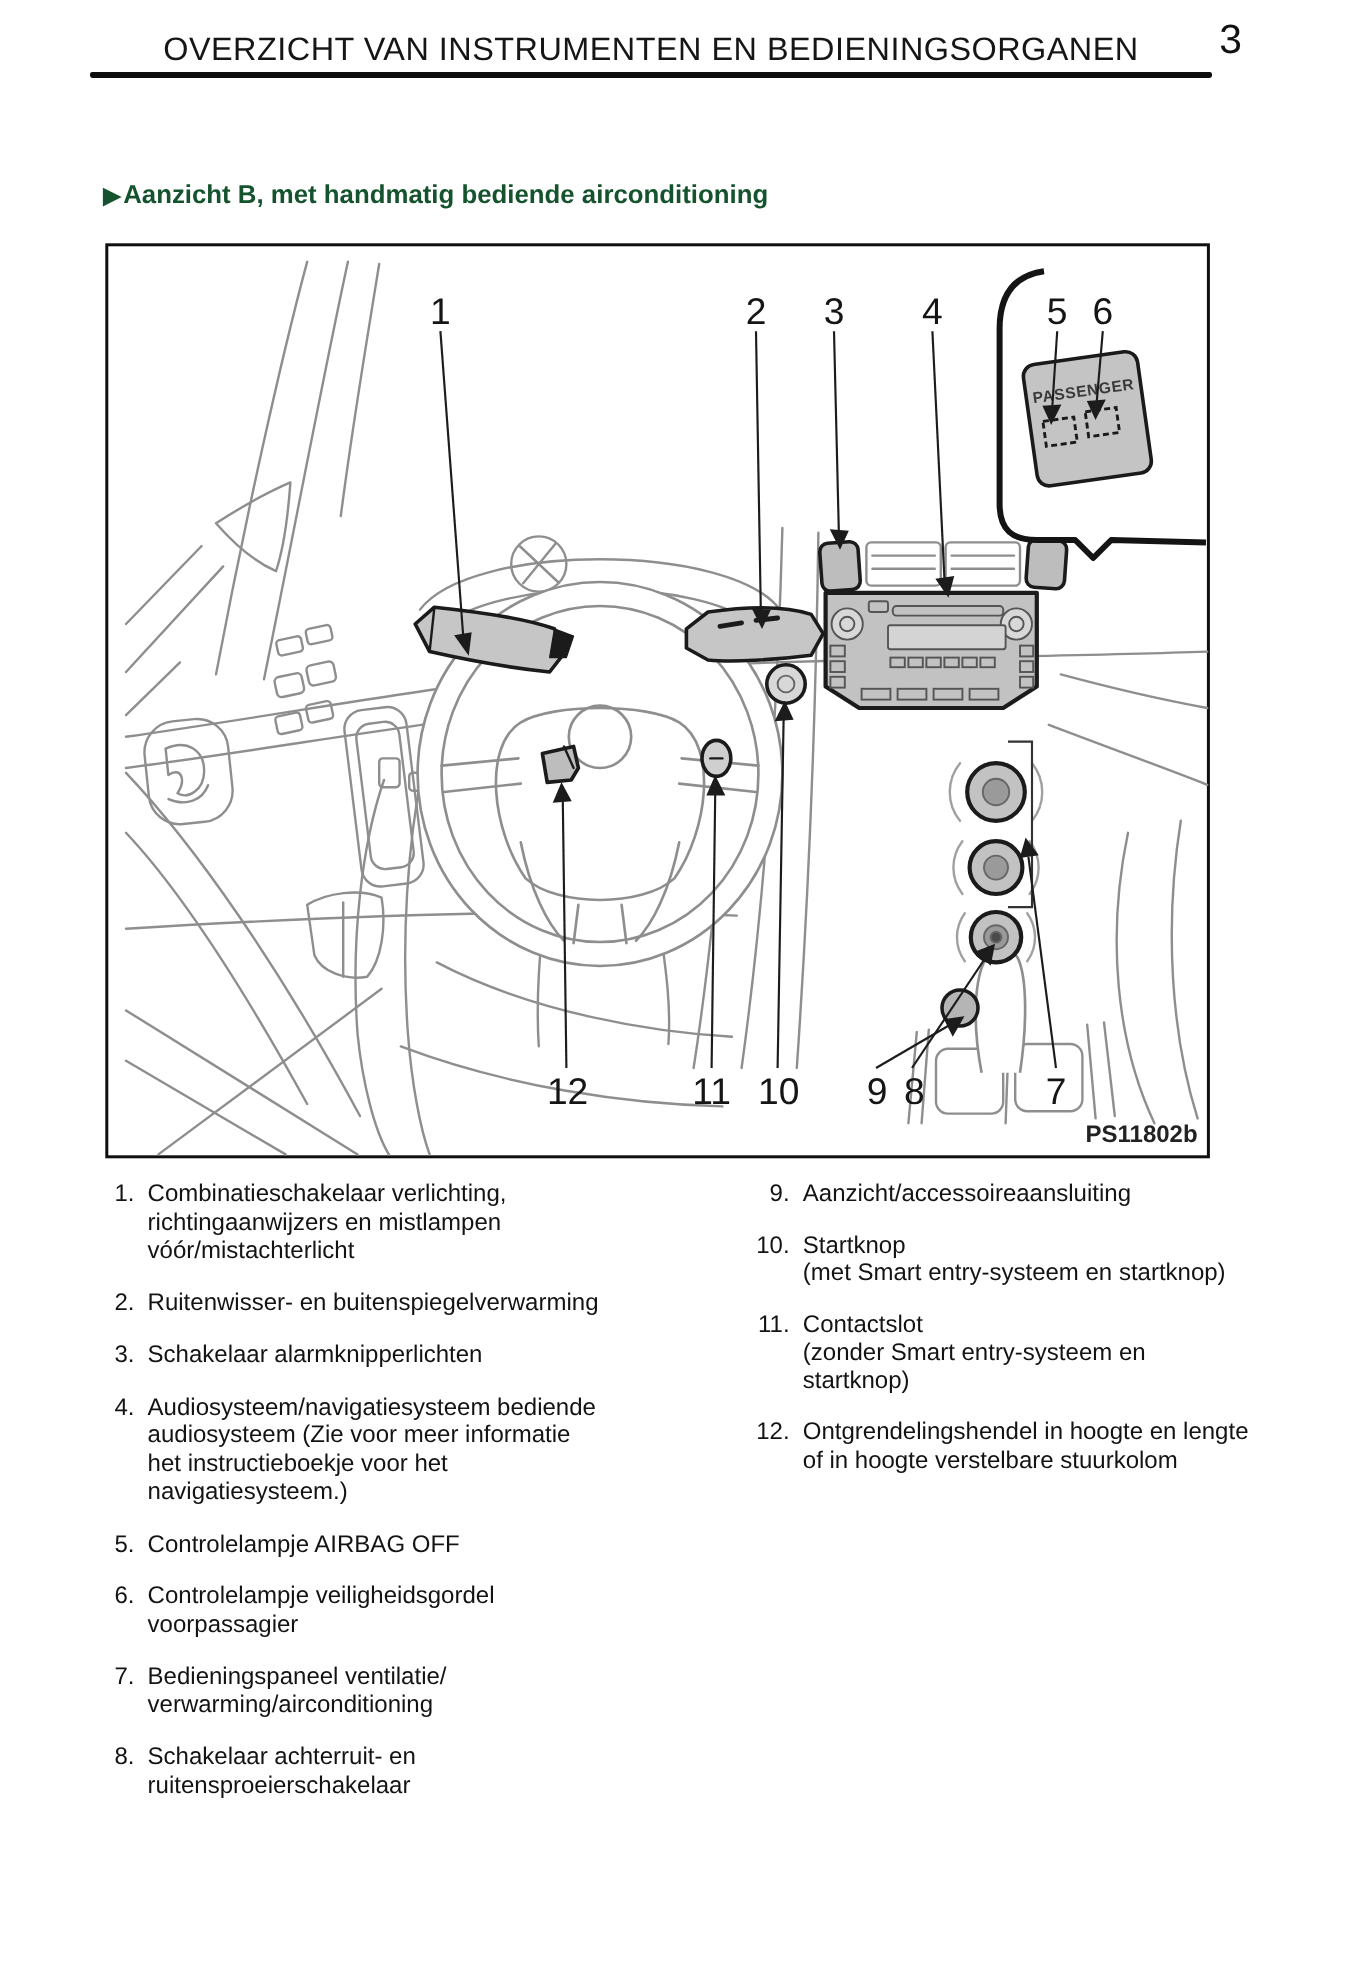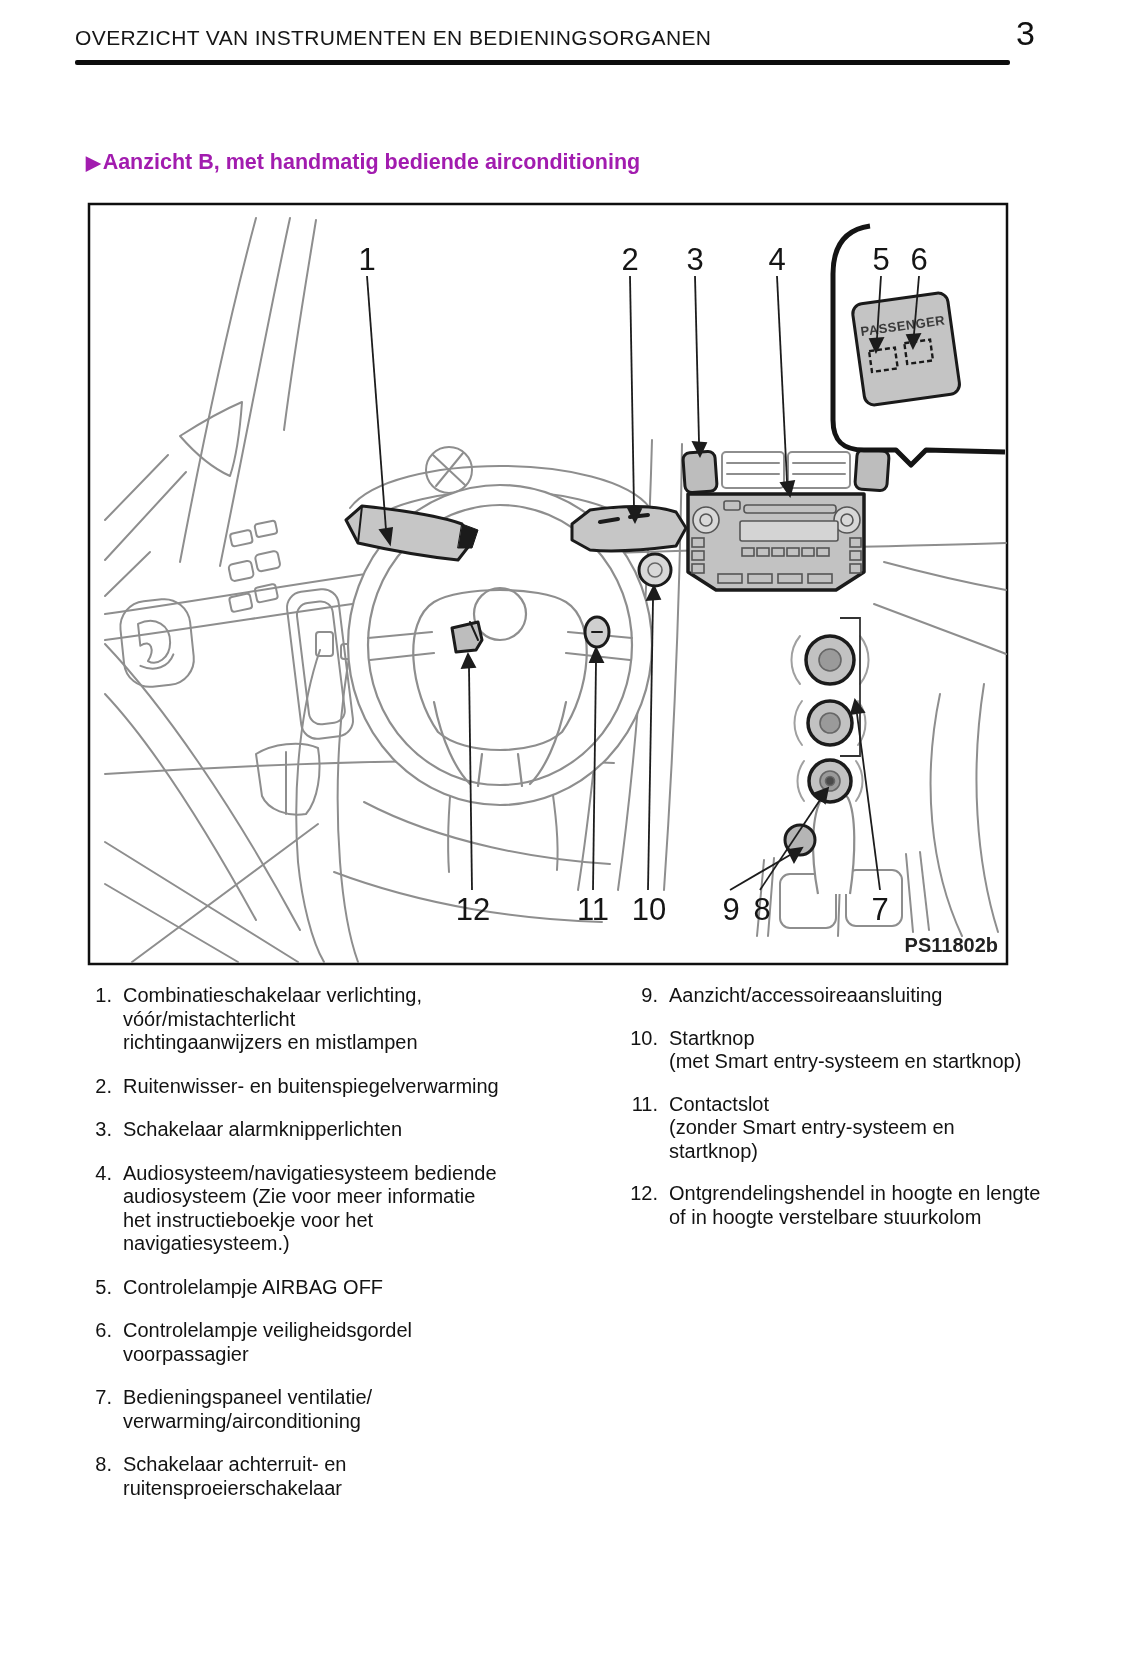--- a/index.html
+++ b/index.html
@@ -1,24 +1,24 @@
 <!DOCTYPE html>
 <html><head>
 <meta charset="utf-8">
 <style>
   html,body{margin:0;padding:0;background:#ffffff;}
   body{font-family:"Liberation Sans", sans-serif;color:#141414;}
   .page{position:relative;width:1142px;height:1654px;background:#fff;overflow:hidden;}
 
-  .header-title{position:absolute;left:75px;top:26px;width:935px;
-    font-size:21px;letter-spacing:.4px;color:#161616;}
+  .header-title{position:absolute;left:75px;top:26px;width:935px;text-align:center;
+    font-size:27px;letter-spacing:.4px;color:#161616;}
   .page-number{position:absolute;left:1016px;top:14px;font-size:34px;color:#111;}
   .header-rule{position:absolute;left:75px;top:60px;width:935px;height:5px;background:#0d0d0d;border-radius:2px;}
 
-  .section-title{position:absolute;left:86px;top:150px;font-size:21.5px;font-weight:bold;color:#a21caf;}
+  .section-title{position:absolute;left:86px;top:150px;font-size:21.5px;font-weight:bold;color:#14532d;}
   .section-title .marker{font-size:19px;margin-right:2px;}
 
   .fig-svg{position:absolute;left:0;top:0;}
   .callout-num{font-size:31px;fill:#151515;}
   .fig-code{font-size:20px;font-weight:bold;fill:#222;}
   .passenger-text{font-size:13px;font-weight:bold;fill:#3a3a3a;letter-spacing:.5px;}
 
   .legend-col{position:absolute;font-size:20px;line-height:23.5px;color:#131313;}
   .legend-left{left:76px;top:984px;width:500px;}
   .legend-right{left:602px;top:984px;width:510px;}
@@ -269,22 +269,22 @@
     </g>
 
     <text class="fig-code" x="998" y="952" text-anchor="end">PS11802b</text>
   </svg>
 
   <div class="legend-col legend-left" id="legend-left">
       <div class="legend-item">
         <span class="legend-num">1.</span>
         <div class="legend-lines">
           <div>Combinatieschakelaar verlichting,</div>
+          <div>richtingaanwijzers en mistlampen</div>
           <div>vóór/mistachterlicht</div>
-          <div>richtingaanwijzers en mistlampen</div>
         </div>
       </div>
       <div class="legend-item">
         <span class="legend-num">2.</span>
         <div class="legend-lines">
           <div>Ruitenwisser- en buitenspiegelverwarming</div>
         </div>
       </div>
       <div class="legend-item">
         <span class="legend-num">3.</span>

